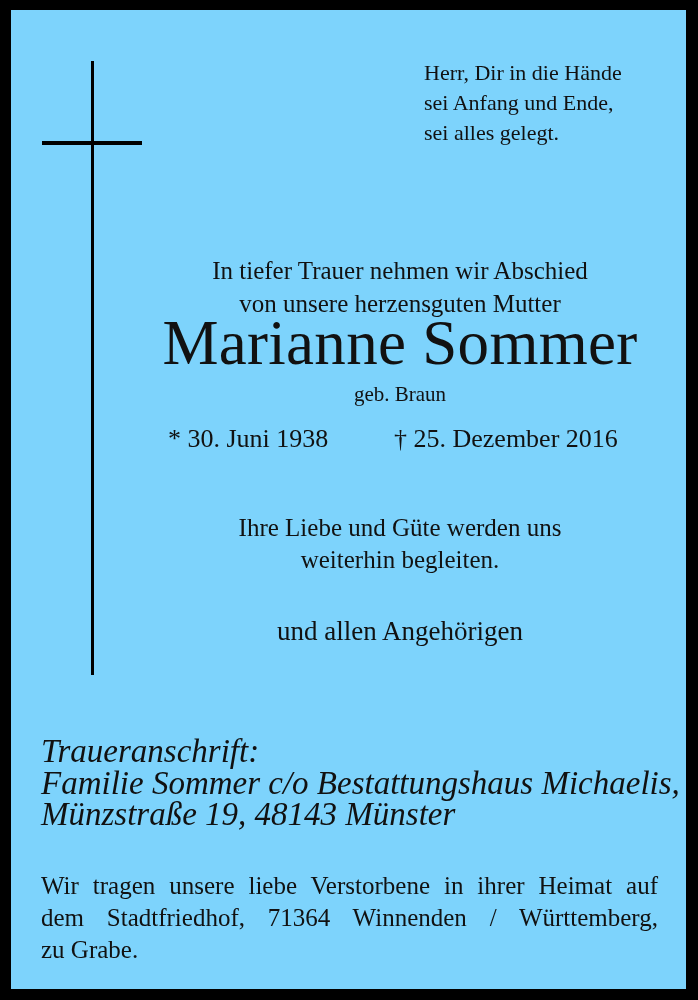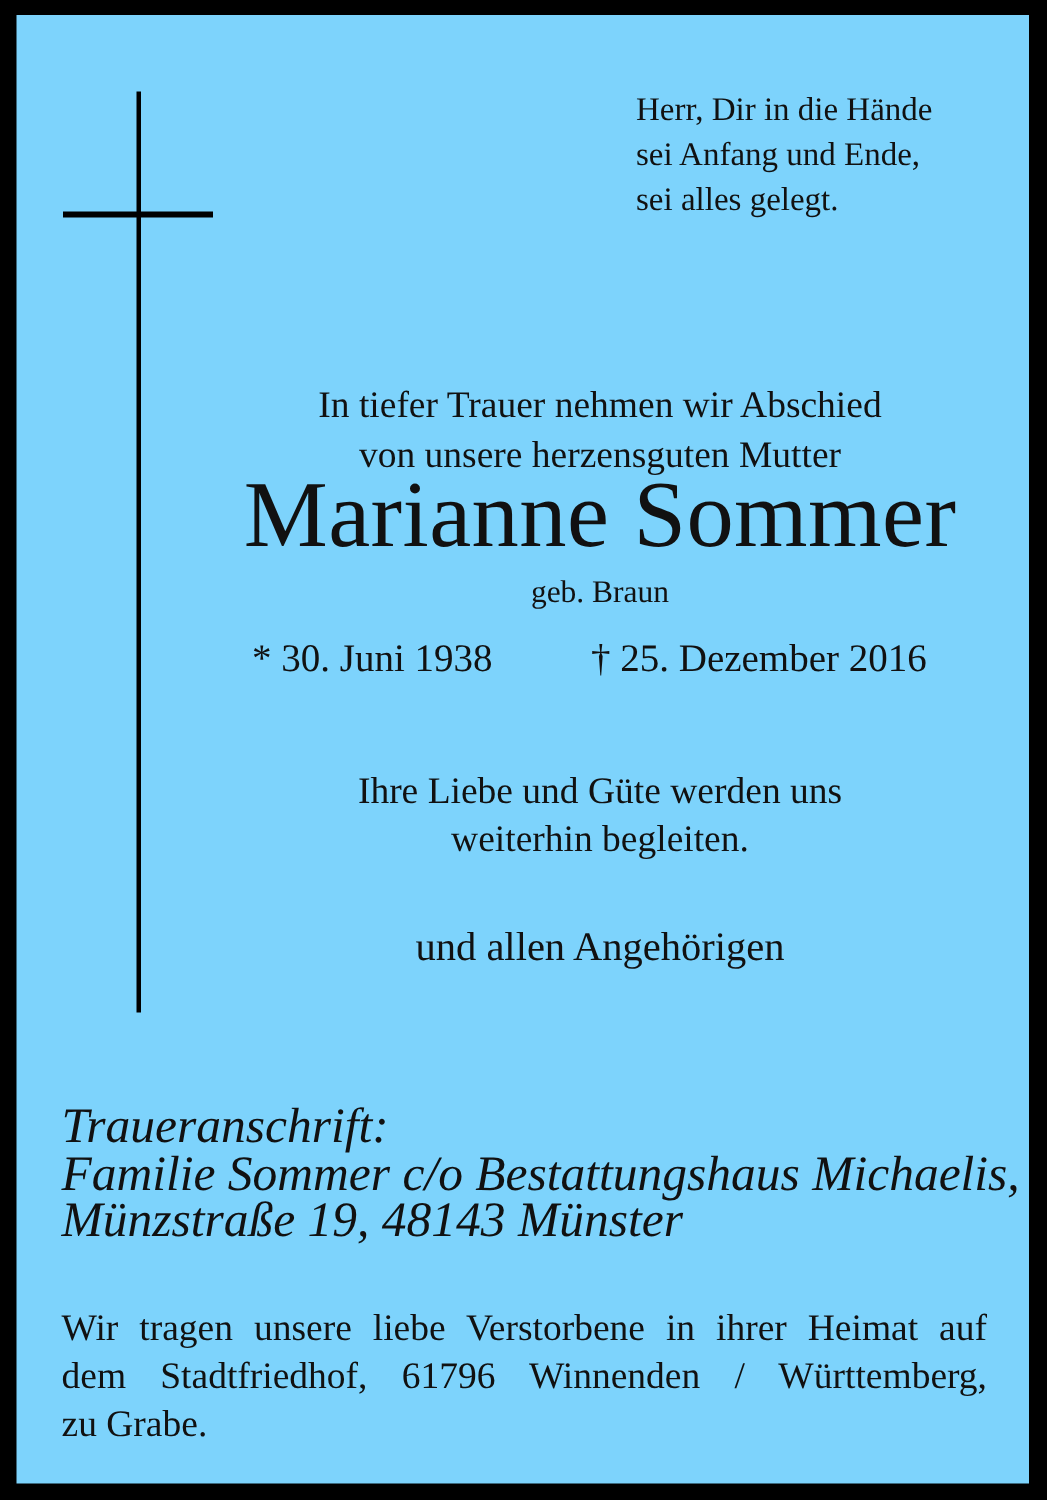--- a/index.html
+++ b/index.html
@@ -103,17 +103,17 @@
   </div>
 
   <div class="abs address">
     <div>Traueranschrift:</div>
     <div>Familie Sommer c/o Bestattungshaus Michaelis,</div>
     <div>Münzstraße 19, 48143 Münster</div>
   </div>
 
   <div class="burial">
     <span class="just">Wir tragen unsere liebe Verstorbene in ihrer Heimat auf</span>
-    <span class="just">dem Stadtfriedhof, 61796 Winnenden / Württemberg,</span>
+    <span class="just">dem Stadtfriedhof, 71364 Winnenden / Württemberg,</span>
     <span class="last">zu Grabe.</span>
   </div>
 
 </div>
 
 </body></html>

